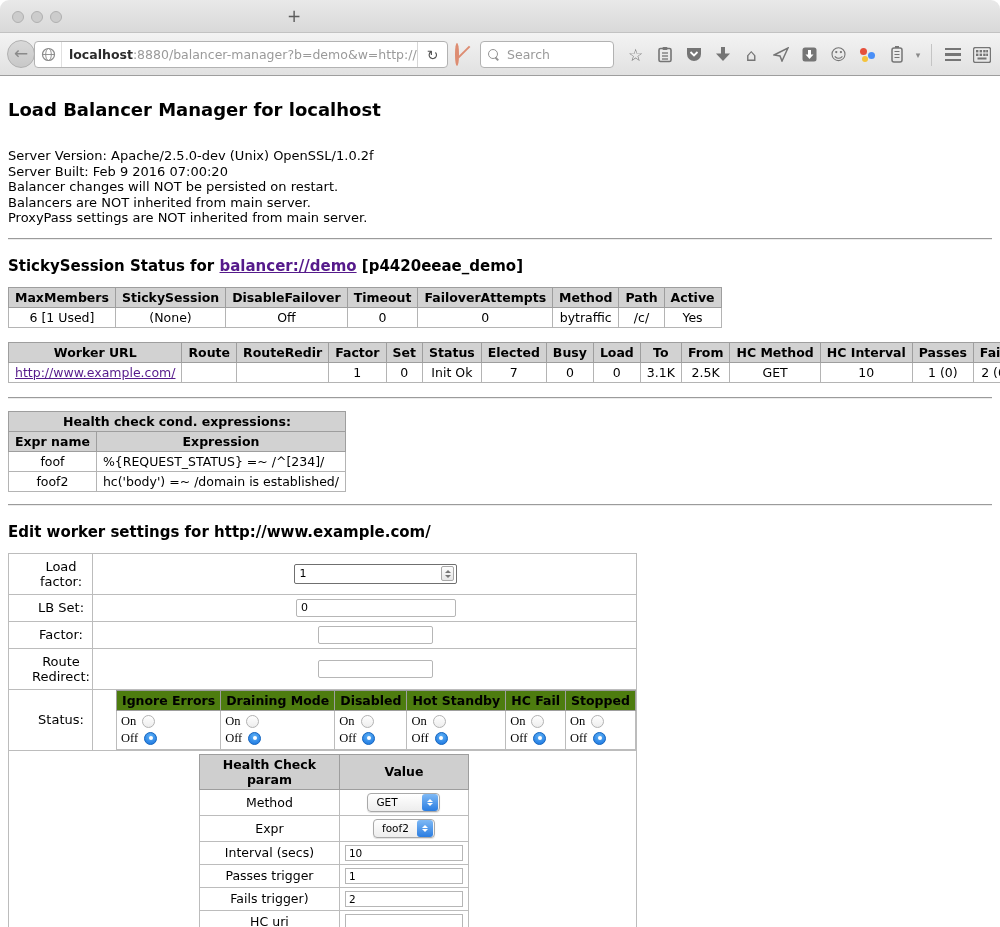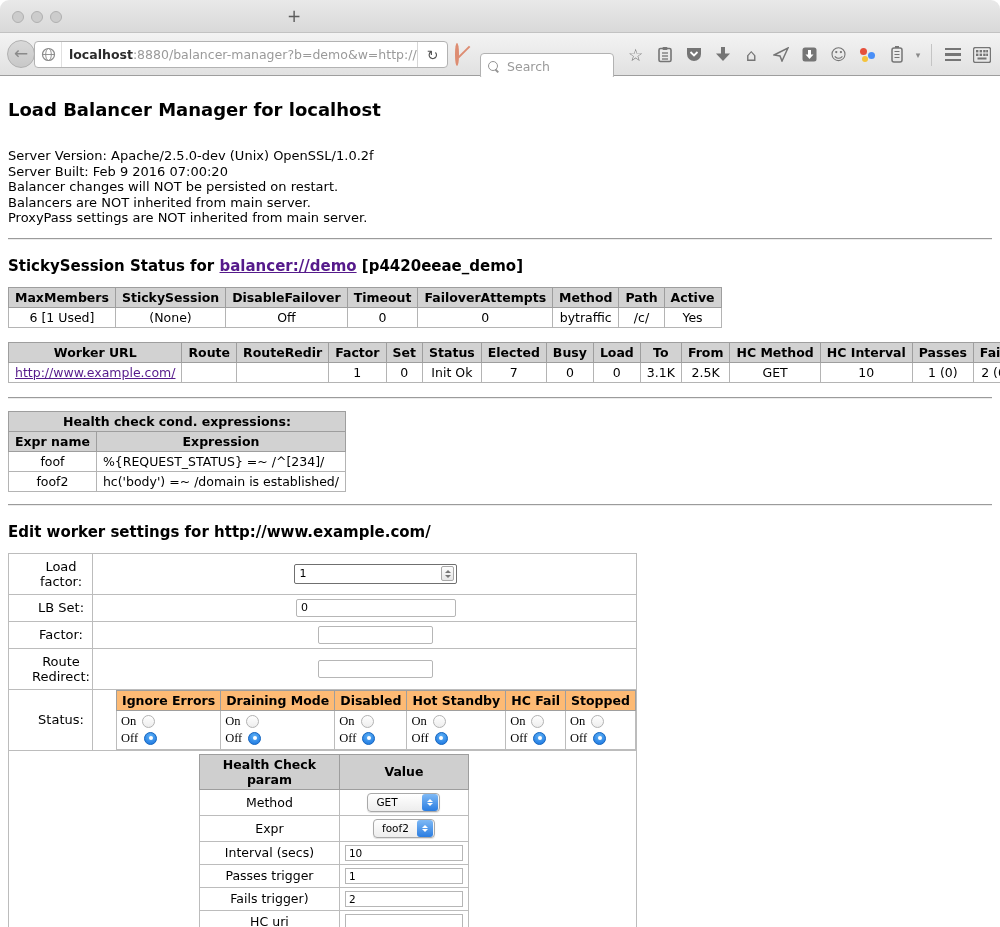--- a/index.html
+++ b/index.html
@@ -47,21 +47,21 @@
   .url-domain { color:#2b2b2b; }
   .reload-btn { width:30px; height:100%; border-left:1px solid #d6d6d6;
     color:#555; font-size:14px; display:flex; align-items:center;
     justify-content:center; }
   .blocker-btn { position:absolute; left:455px; top:12px; width:20px;
     height:20px; }
   .blocker-circle { width:18px; height:18px; border-radius:50%;
     border:2px solid #dd8c72; position:relative; background:rgba(240,180,120,.25); }
   .blocker-circle::after { content:""; position:absolute; left:-1px; top:6px;
     width:16px; height:2px; background:#dd8c72; transform:rotate(-45deg); }
-  .searchbar { position:absolute; left:480px; top:20px; width:134px; height:27px;
+  .searchbar { position:absolute; left:480px; top:8px; width:134px; height:27px;
     background:#fff; border:1px solid #b2b2b2; border-radius:4px;
     display:flex; align-items:center; padding:12px 7px; gap:6px; }
   .mag { width:11px; height:11px; position:relative; flex:0 0 auto; }
   .mag::before { content:""; position:absolute; width:8px; height:8px;
     border:1.5px solid #949494; border-radius:50%; left:0; top:0; }
   .mag::after { content:""; position:absolute; width:4px; height:1.5px;
     background:#949494; transform:rotate(45deg); left:7px; top:9px; }
   .search-input { border:0; outline:0; flex:1; min-width:0; font-size:12.5px;
     color:#444; background:transparent; font-family:inherit; }
   .search-input::placeholder { color:#9a9a9a; }
@@ -118,21 +118,21 @@
     background:linear-gradient(#fdfdfd,#e6e6e6); border-radius:2px;
     margin-right:2px; display:flex; flex-direction:column; align-items:center;
     justify-content:center; gap:2px; flex:0 0 auto; }
   .tri-up { width:0; height:0; border-left:3px solid transparent;
     border-right:3px solid transparent; border-bottom:3px solid #777; }
   .tri-dn { width:0; height:0; border-left:3px solid transparent;
     border-right:3px solid transparent; border-top:3px solid #777; }
 
   td.status-cell { padding:0; }
   table.status { border-collapse:collapse; width:100%; font-size:12.5px; }
-  table.status th { background:#fdba74; border:1px solid #9e9e9e;
+  table.status th { background:#4d7c0f; border:1px solid #9e9e9e;
     padding:2px 5px; white-space:nowrap; }
   table.status td { border:1px solid #bcbcbc; padding:2px 4px; }
   .radio-line { display:flex; align-items:center; 
     gap:6px; height:17px;font-family:Liberation Serif, serif; }
   .radio { width:13px; height:13px; border-radius:50%;
     border:1px solid #b3b3b3; background:linear-gradient(#ffffff,#ededed);
     position:relative; flex:0 0 auto; }
   .radio.checked { border:1px solid #1767c0;
     background:radial-gradient(circle at 50% 32%, #5fb2f6, #1470de); }
   .radio.checked::after { content:""; position:absolute; width:4px; height:4px;

